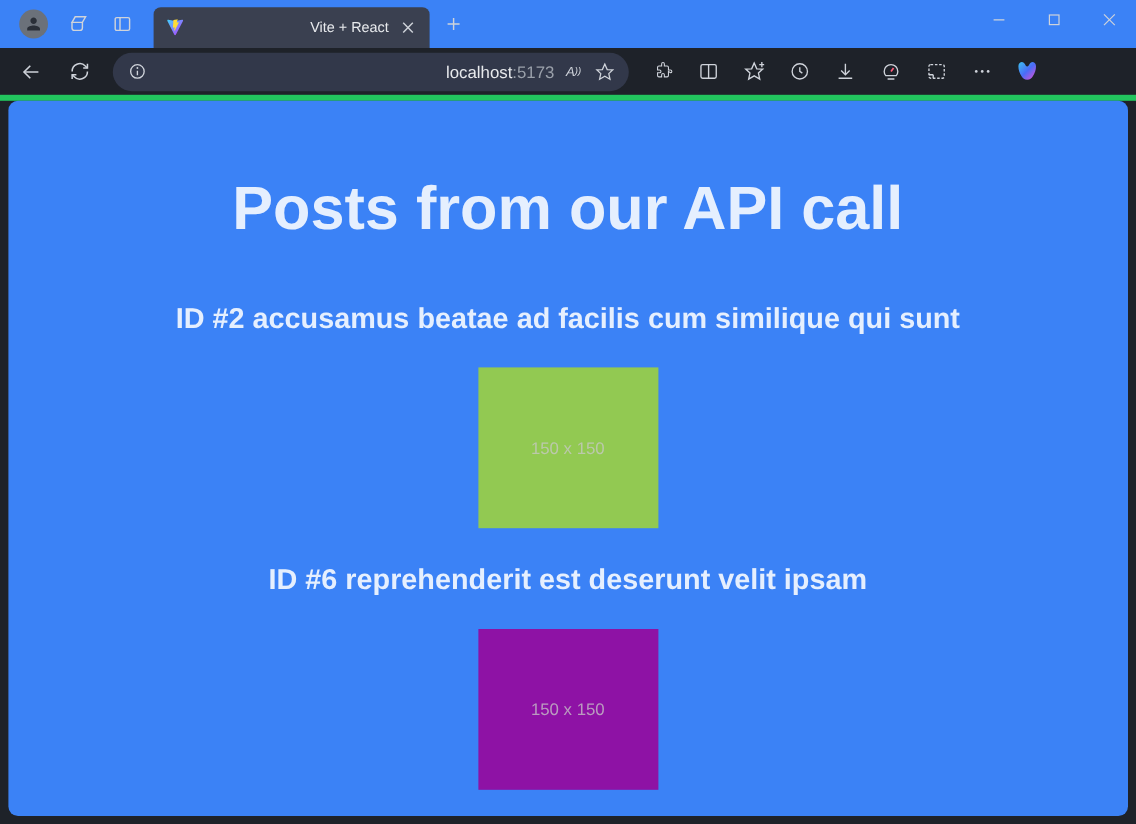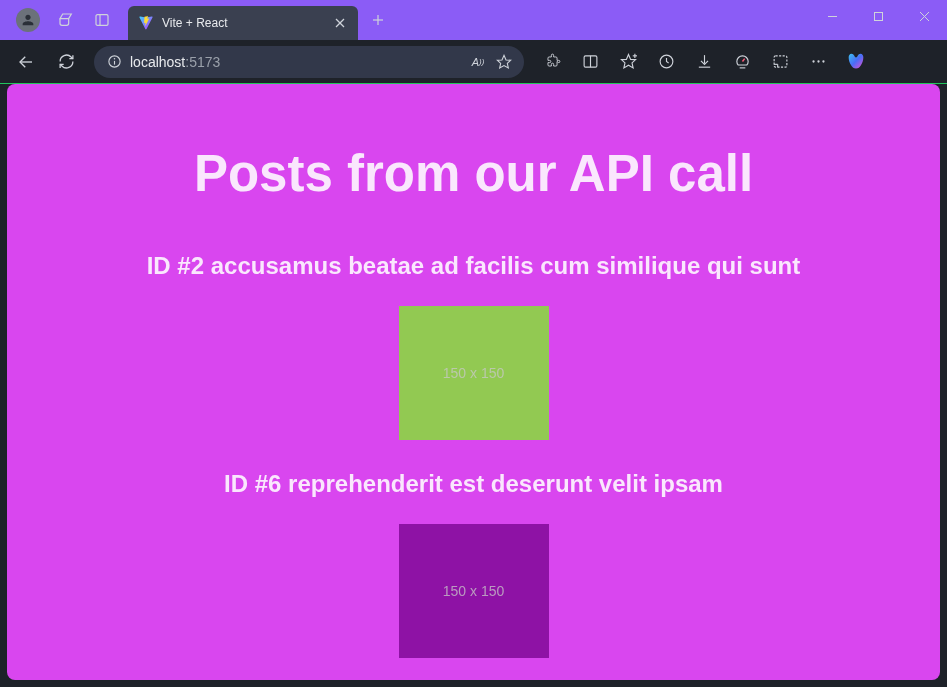--- a/index.html
+++ b/index.html
@@ -6,24 +6,25 @@
     body {
       width: 947px;
       height: 687px;
       background: #1e2229;
       font-family: "Segoe UI", -apple-system, sans-serif;
       overflow: hidden;
       position: relative;
     }
     .titlebar {
       height: 40px;
-      background: #8b5cf6;
+      background: #3b82f6;
       display: flex;
       align-items: center;
       padding: 0 0 0 8px;
+      text-align: right;
     }
     .profile-icon {
       width: 24px;
       height: 24px;
       border-radius: 50%;
       background: #6b717a;
       margin: 0 8px;
       display: flex;
       align-items: center;
       justify-content: center;
@@ -94,21 +95,22 @@
       justify-content: center;
       color: #cfd3da;
     }
     .toolbar {
       height: 44px;
       background: #1e2229;
       display: flex;
       align-items: center;
       padding: 0 8px;
       gap: 4px;
-      border-bottom: 1px solid #22c55e;
+      border-bottom: 5px solid #22c55e;
+      text-align: right;
     }
     .tb-btn {
       width: 36px;
       height: 32px;
       display: flex;
       align-items: center;
       justify-content: center;
       color: #cfd3da;
       border-radius: 4px;
     }
@@ -151,21 +153,21 @@
       display: flex;
       align-items: center;
       justify-content: center;
     }
     .viewport {
       position: absolute;
       top: 84px;
       left: 7px;
       right: 7px;
       bottom: 7px;
-      background: #d946ef;
+      background: #3b82f6;
       border-radius: 8px;
       overflow: hidden;
     }
     .content {
       width: 100%;
       height: 100%;
       overflow-y: auto;
       text-align: center;
       color: rgba(255,255,255,0.87);
     }

